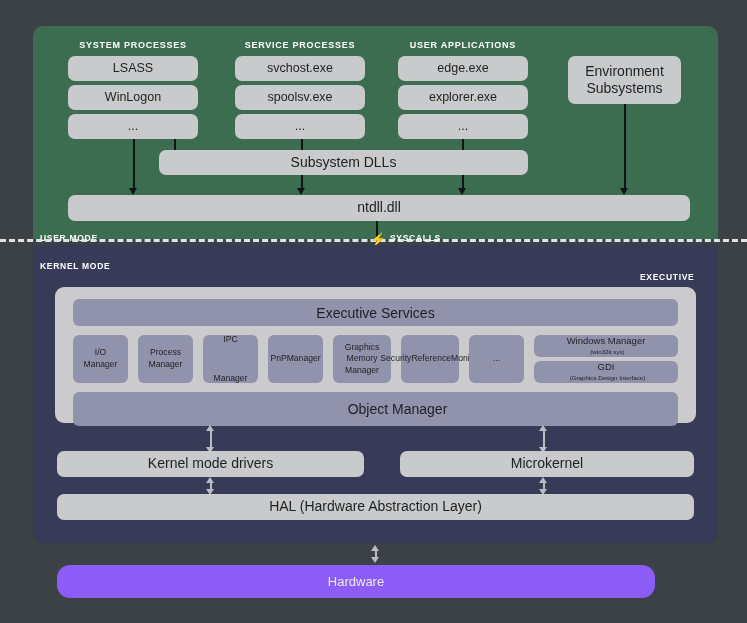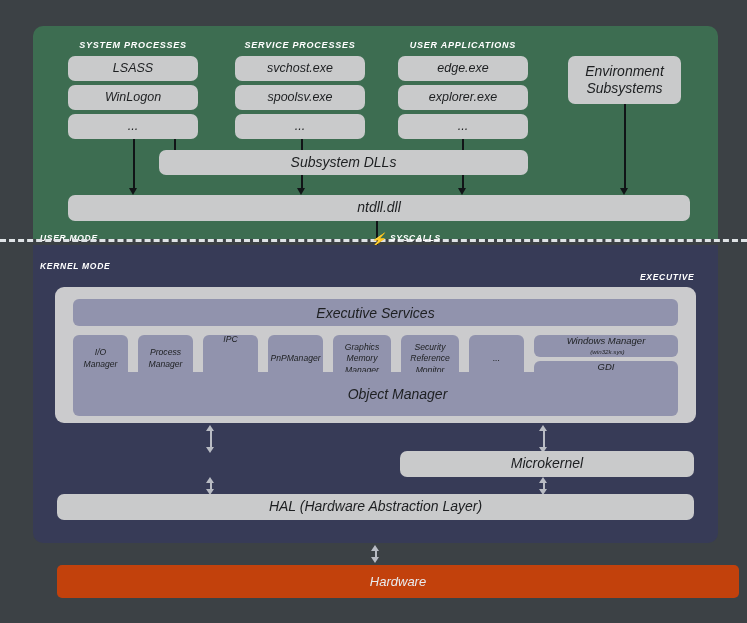--- a/index.html
+++ b/index.html
@@ -12,21 +12,20 @@
     height: 623px;
     background: #3c4145;
     font-family: "Liberation Sans", sans-serif;
     overflow: hidden;
     position: relative;
   }
   #stage {
     position: relative;
     width: 747px;
     height: 623px;
-    font-style: italic;
   }
 
   
   .panel-user {
     position: absolute;
     left: 33px;  top: 26px;
     width: 685px; height: 213px;
     background: #3d6d51;
     border-radius: 10px 10px 0 0;
   }
@@ -114,24 +113,24 @@
   }
   .exec-cell.wide { font-size: 9.5px; }
   .exec-cell .sub {
     font-size: 6.2px;
     margin-left: 3px;
   }
 
   .hardware {
     position: absolute;
     left: 57px; top: 565px;
-    width: 682px; height: 33px;
-    background: #c2410c;
+    width: 598px; height: 33px;
+    background: #8b5cf6;
     color: #e9ecef;
-    border-radius: 5px;
+    border-radius: 13px;
     display: flex;
     align-items: center;
     justify-content: center;
     font-size: 13px;
   }
 
   
   .arrow-line {
     position: absolute;
     background: #111417;
@@ -253,46 +252,47 @@
   </div>
   <div class="exec-cell" style="left:268px; top:335px; width:55px; height:48px; flex-direction:row;">
     <span>PnP</span>
     <span>Manager</span>
   </div>
   <div class="exec-cell" style="left:333px; top:335px; width:58px; height:48px; flex-direction:column;">
     <span>Graphics</span>
     <span>Memory</span>
     <span>Manager</span>
   </div>
-  <div class="exec-cell" style="left:401px; top:335px; width:58px; height:48px; flex-direction:column;">
+  <div class="exec-cell" style="left:401px; top:335px; width:58px; height:48px; flex-direction:row;">
     <span>Security</span>
     <span>Reference</span>
     <span>Monitor</span>
   </div>
   <div class="exec-cell" style="left:469px; top:335px; width:55px; height:48px;">...</div>
 
   <div class="exec-cell wide" style="left:534px; top:335px; width:144px; height:22px;">
     <span>Windows Manager</span>
     <span class="sub">(win32k.sys)</span>
   </div>
   <div class="exec-cell wide" style="left:534px; top:361px; width:144px; height:22px;">
     <span>GDI</span>
     <span class="sub">(Graphics Design Interface)</span>
   </div>
 
-  <div class="exec-bar" style="left:73px; top:372px; width:605px; height:44px;padding-left:44px;">Object Manager</div>
+  <div class="exec-bar" style="left:73px; top:392px; width:605px; height:34px;padding-left:44px;">Object Manager</div>
 
   <div class="dbl" style="left:210px; top:430px; height:19px;"></div>
   <div class="dbl-head-up" style="left:206px; top:425px;"></div>
   <div class="dbl-head-down" style="left:206px; top:447px;"></div>
 
   <div class="dbl" style="left:543px; top:430px; height:19px;"></div>
   <div class="dbl-head-up" style="left:539px; top:425px;"></div>
   <div class="dbl-head-down" style="left:539px; top:447px;"></div>
 
+  <div class="box lg" style="left:57px; top:451px; width:307px; height:26px;">Kernel mode drivers</div>
   <div class="box lg" style="left:400px; top:451px; width:294px; height:26px;">Microkernel</div>
 
   <div class="dbl" style="left:210px; top:481px; height:11px;"></div>
   <div class="dbl-head-up" style="left:206px; top:477px;"></div>
   <div class="dbl-head-down" style="left:206px; top:489px;"></div>
 
   <div class="dbl" style="left:543px; top:481px; height:11px;"></div>
   <div class="dbl-head-up" style="left:539px; top:477px;"></div>
   <div class="dbl-head-down" style="left:539px; top:489px;"></div>
 

